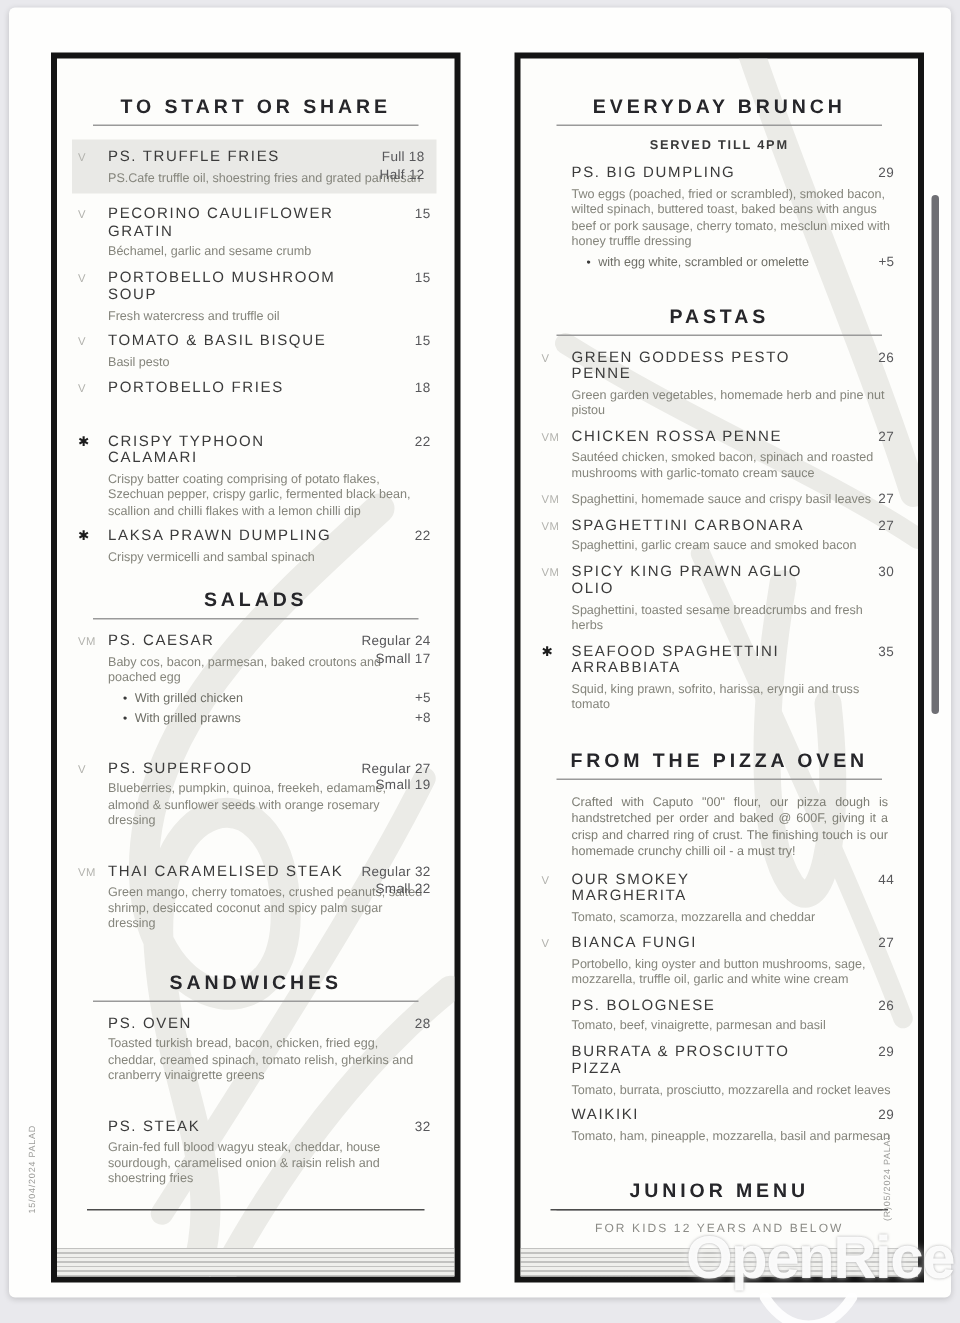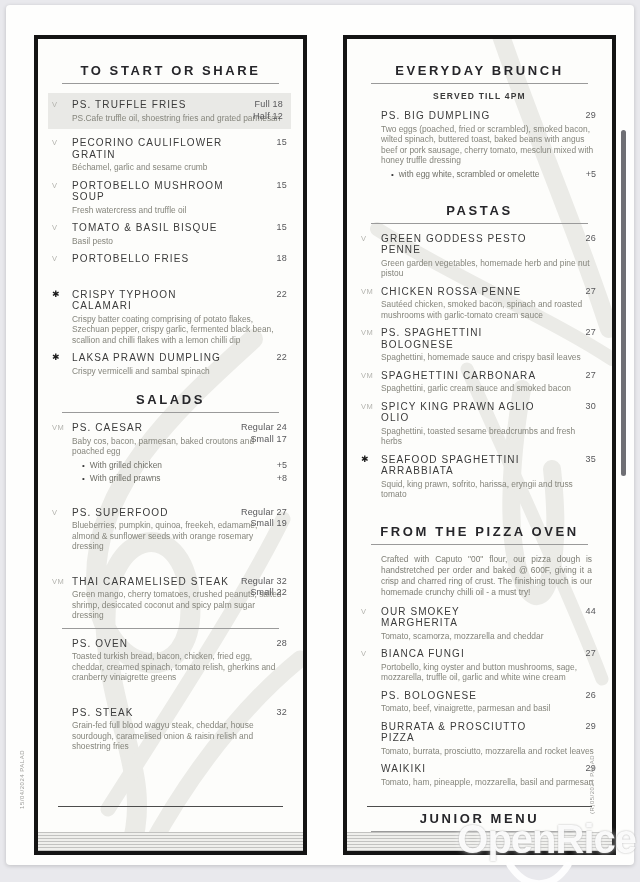--- a/index.html
+++ b/index.html
@@ -201,20 +201,21 @@
       <div class="item mt-sec">
         <span class="mk">VM</span>
         <div class="nm">THAI CARAMELISED STEAK</div>
         <div class="ds">Green mango, cherry tomatoes, crushed peanuts, salted shrimp, desiccated coconut and spicy palm sugar dressing</div>
         <div class="pr">
           <div>Regular 32</div>
           <div>Small 22</div>
         </div>
       </div>
 
+      <div class="sec-h mt-sand">SANDWICHES</div>
       <div class="sec-rule"></div>
 
       <div class="item">
         <span class="mk"></span>
         <div class="nm">PS. OVEN</div>
         <div class="ds">Toasted turkish bread, bacon, chicken, fried egg, cheddar, creamed spinach, tomato relish, gherkins and cranberry vinaigrette greens</div>
         <div class="pr">28</div>
       </div>
 
       <div class="item mt-sec">
@@ -266,21 +267,20 @@
         <div class="pr">26</div>
       </div>
       <div class="item">
         <span class="mk">VM</span>
         <div class="nm">CHICKEN ROSSA PENNE</div>
         <div class="ds">Sautéed chicken, smoked bacon, spinach and roasted mushrooms with garlic-tomato cream sauce</div>
         <div class="pr">27</div>
       </div>
       <div class="item">
         <span class="mk">VM</span>
-        <div class="nm">PS. SPAGHETTINI BOLOGNESE</div>
         <div class="ds">Spaghettini, homemade sauce and crispy basil leaves</div>
         <div class="pr">27</div>
       </div>
       <div class="item">
         <span class="mk">VM</span>
         <div class="nm">SPAGHETTINI CARBONARA</div>
         <div class="ds">Spaghettini, garlic cream sauce and smoked bacon</div>
         <div class="pr">27</div>
       </div>
       <div class="item">

